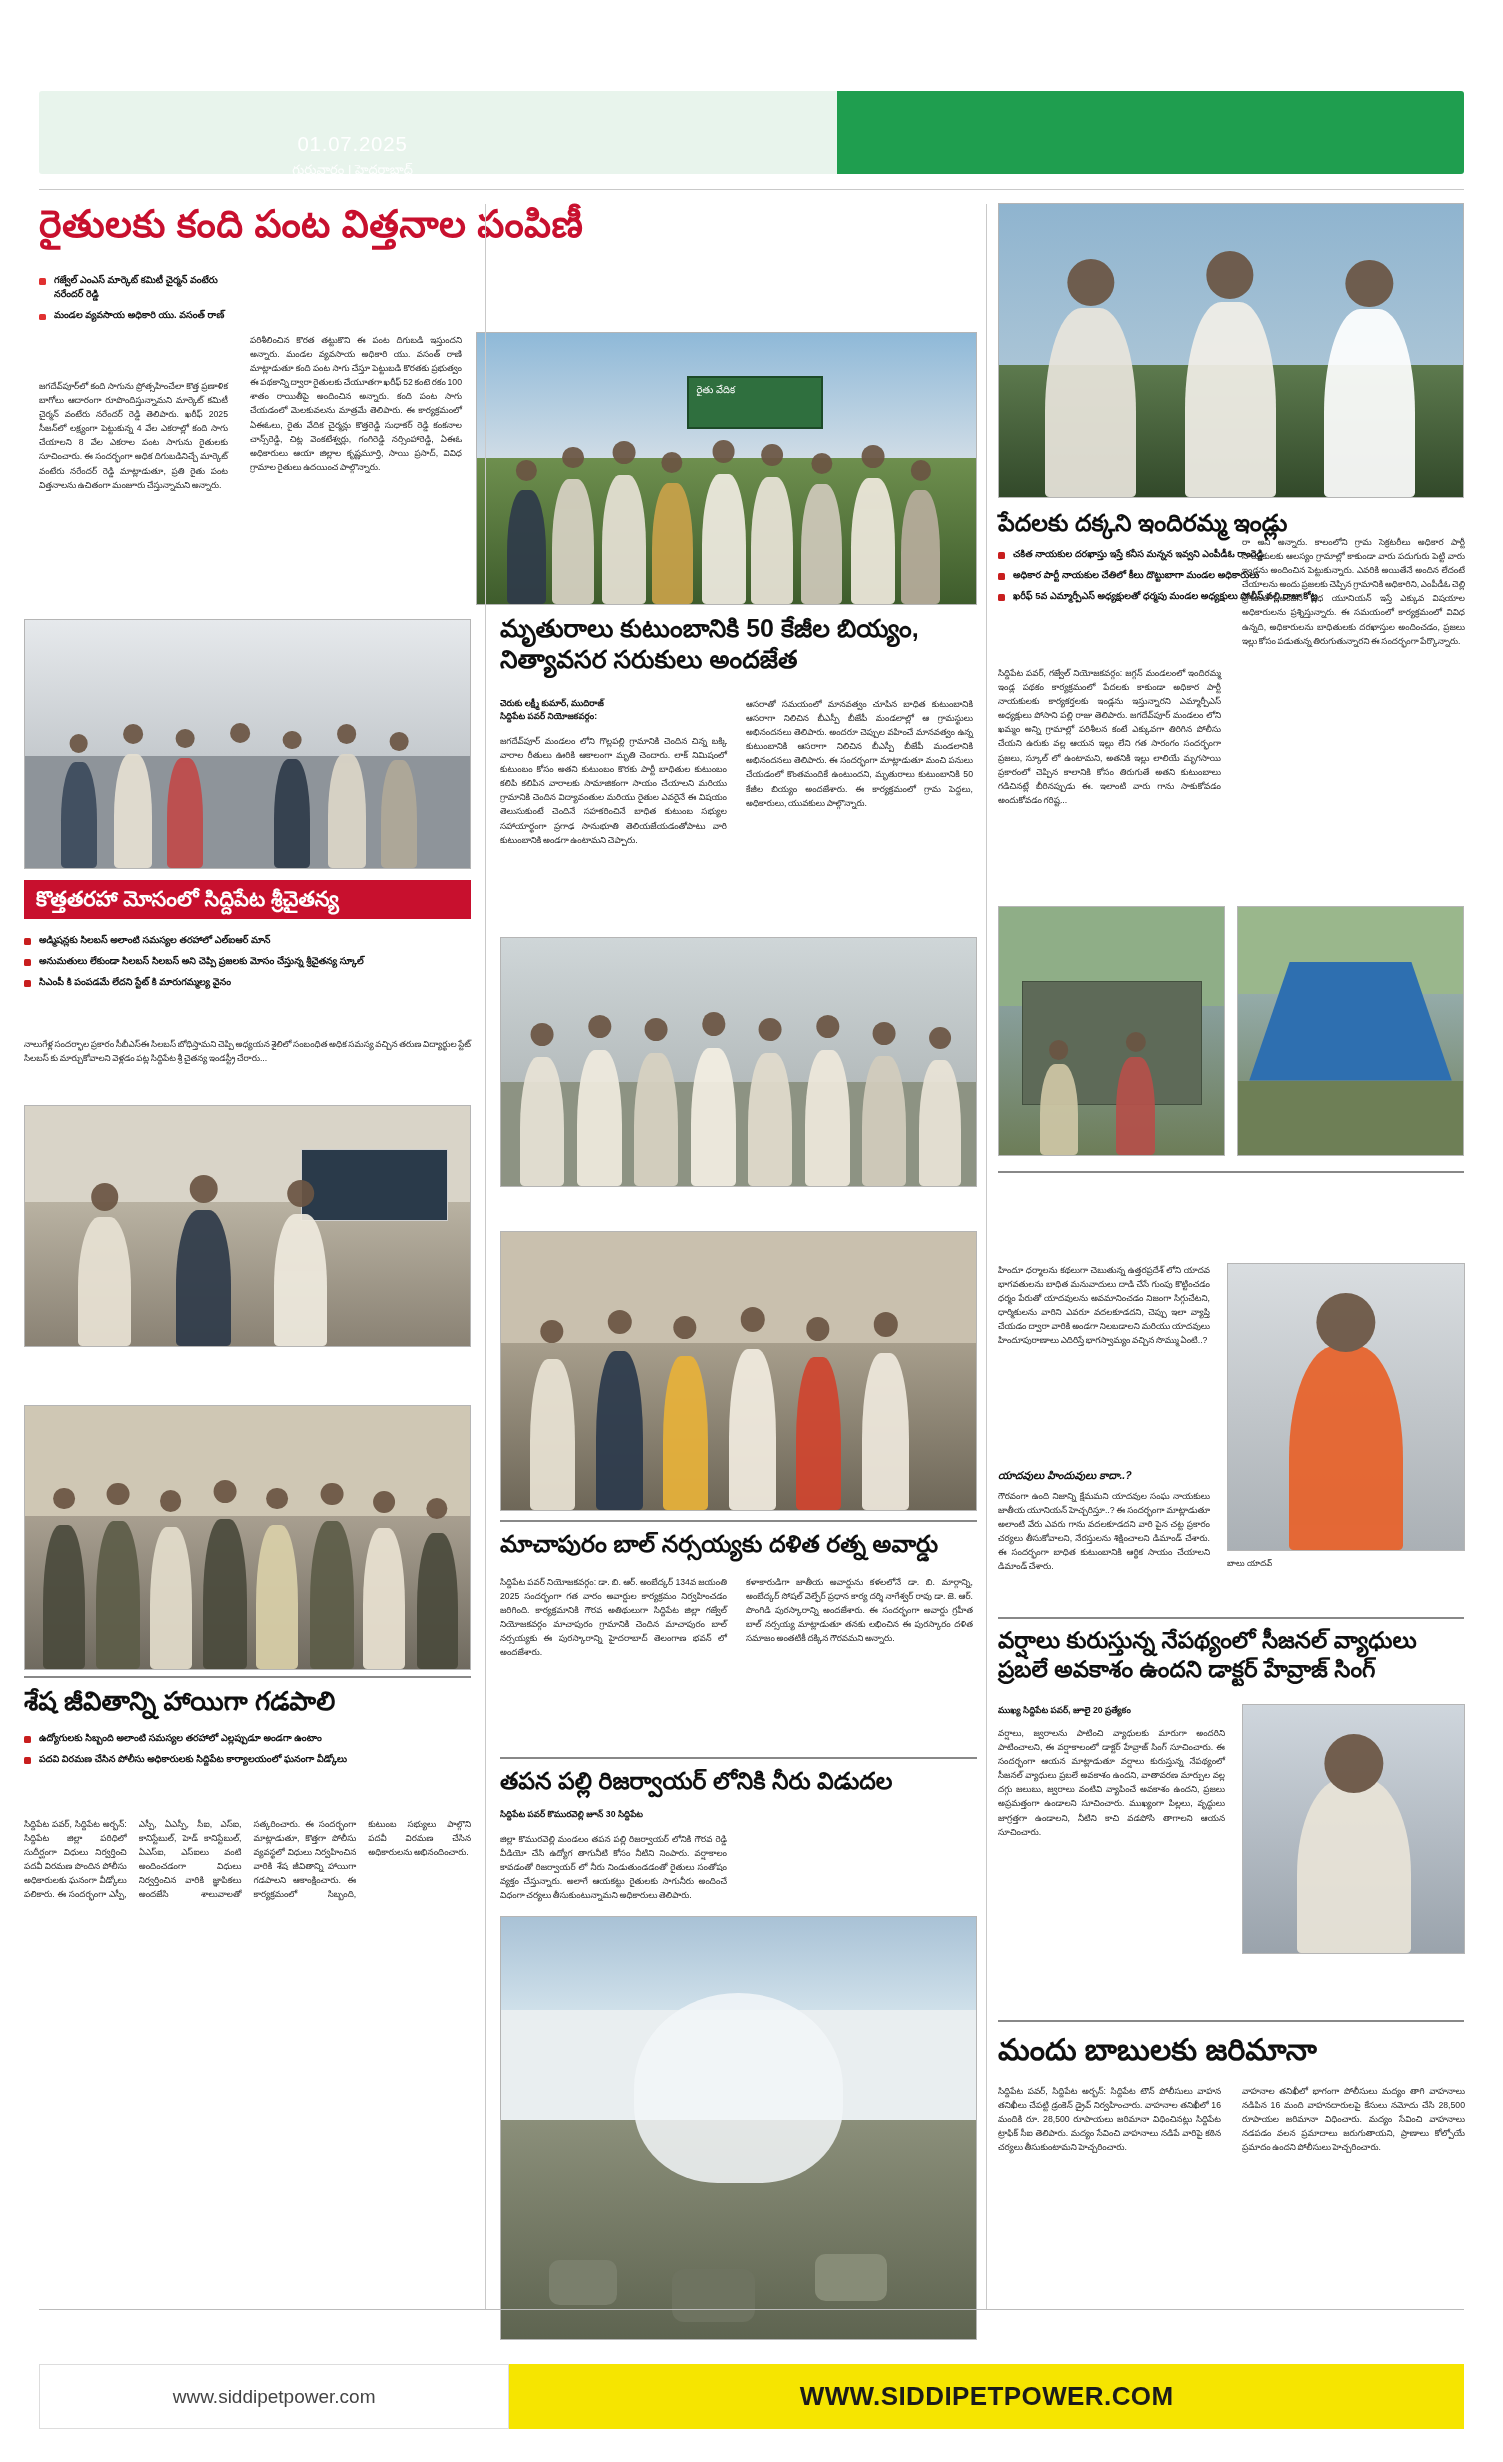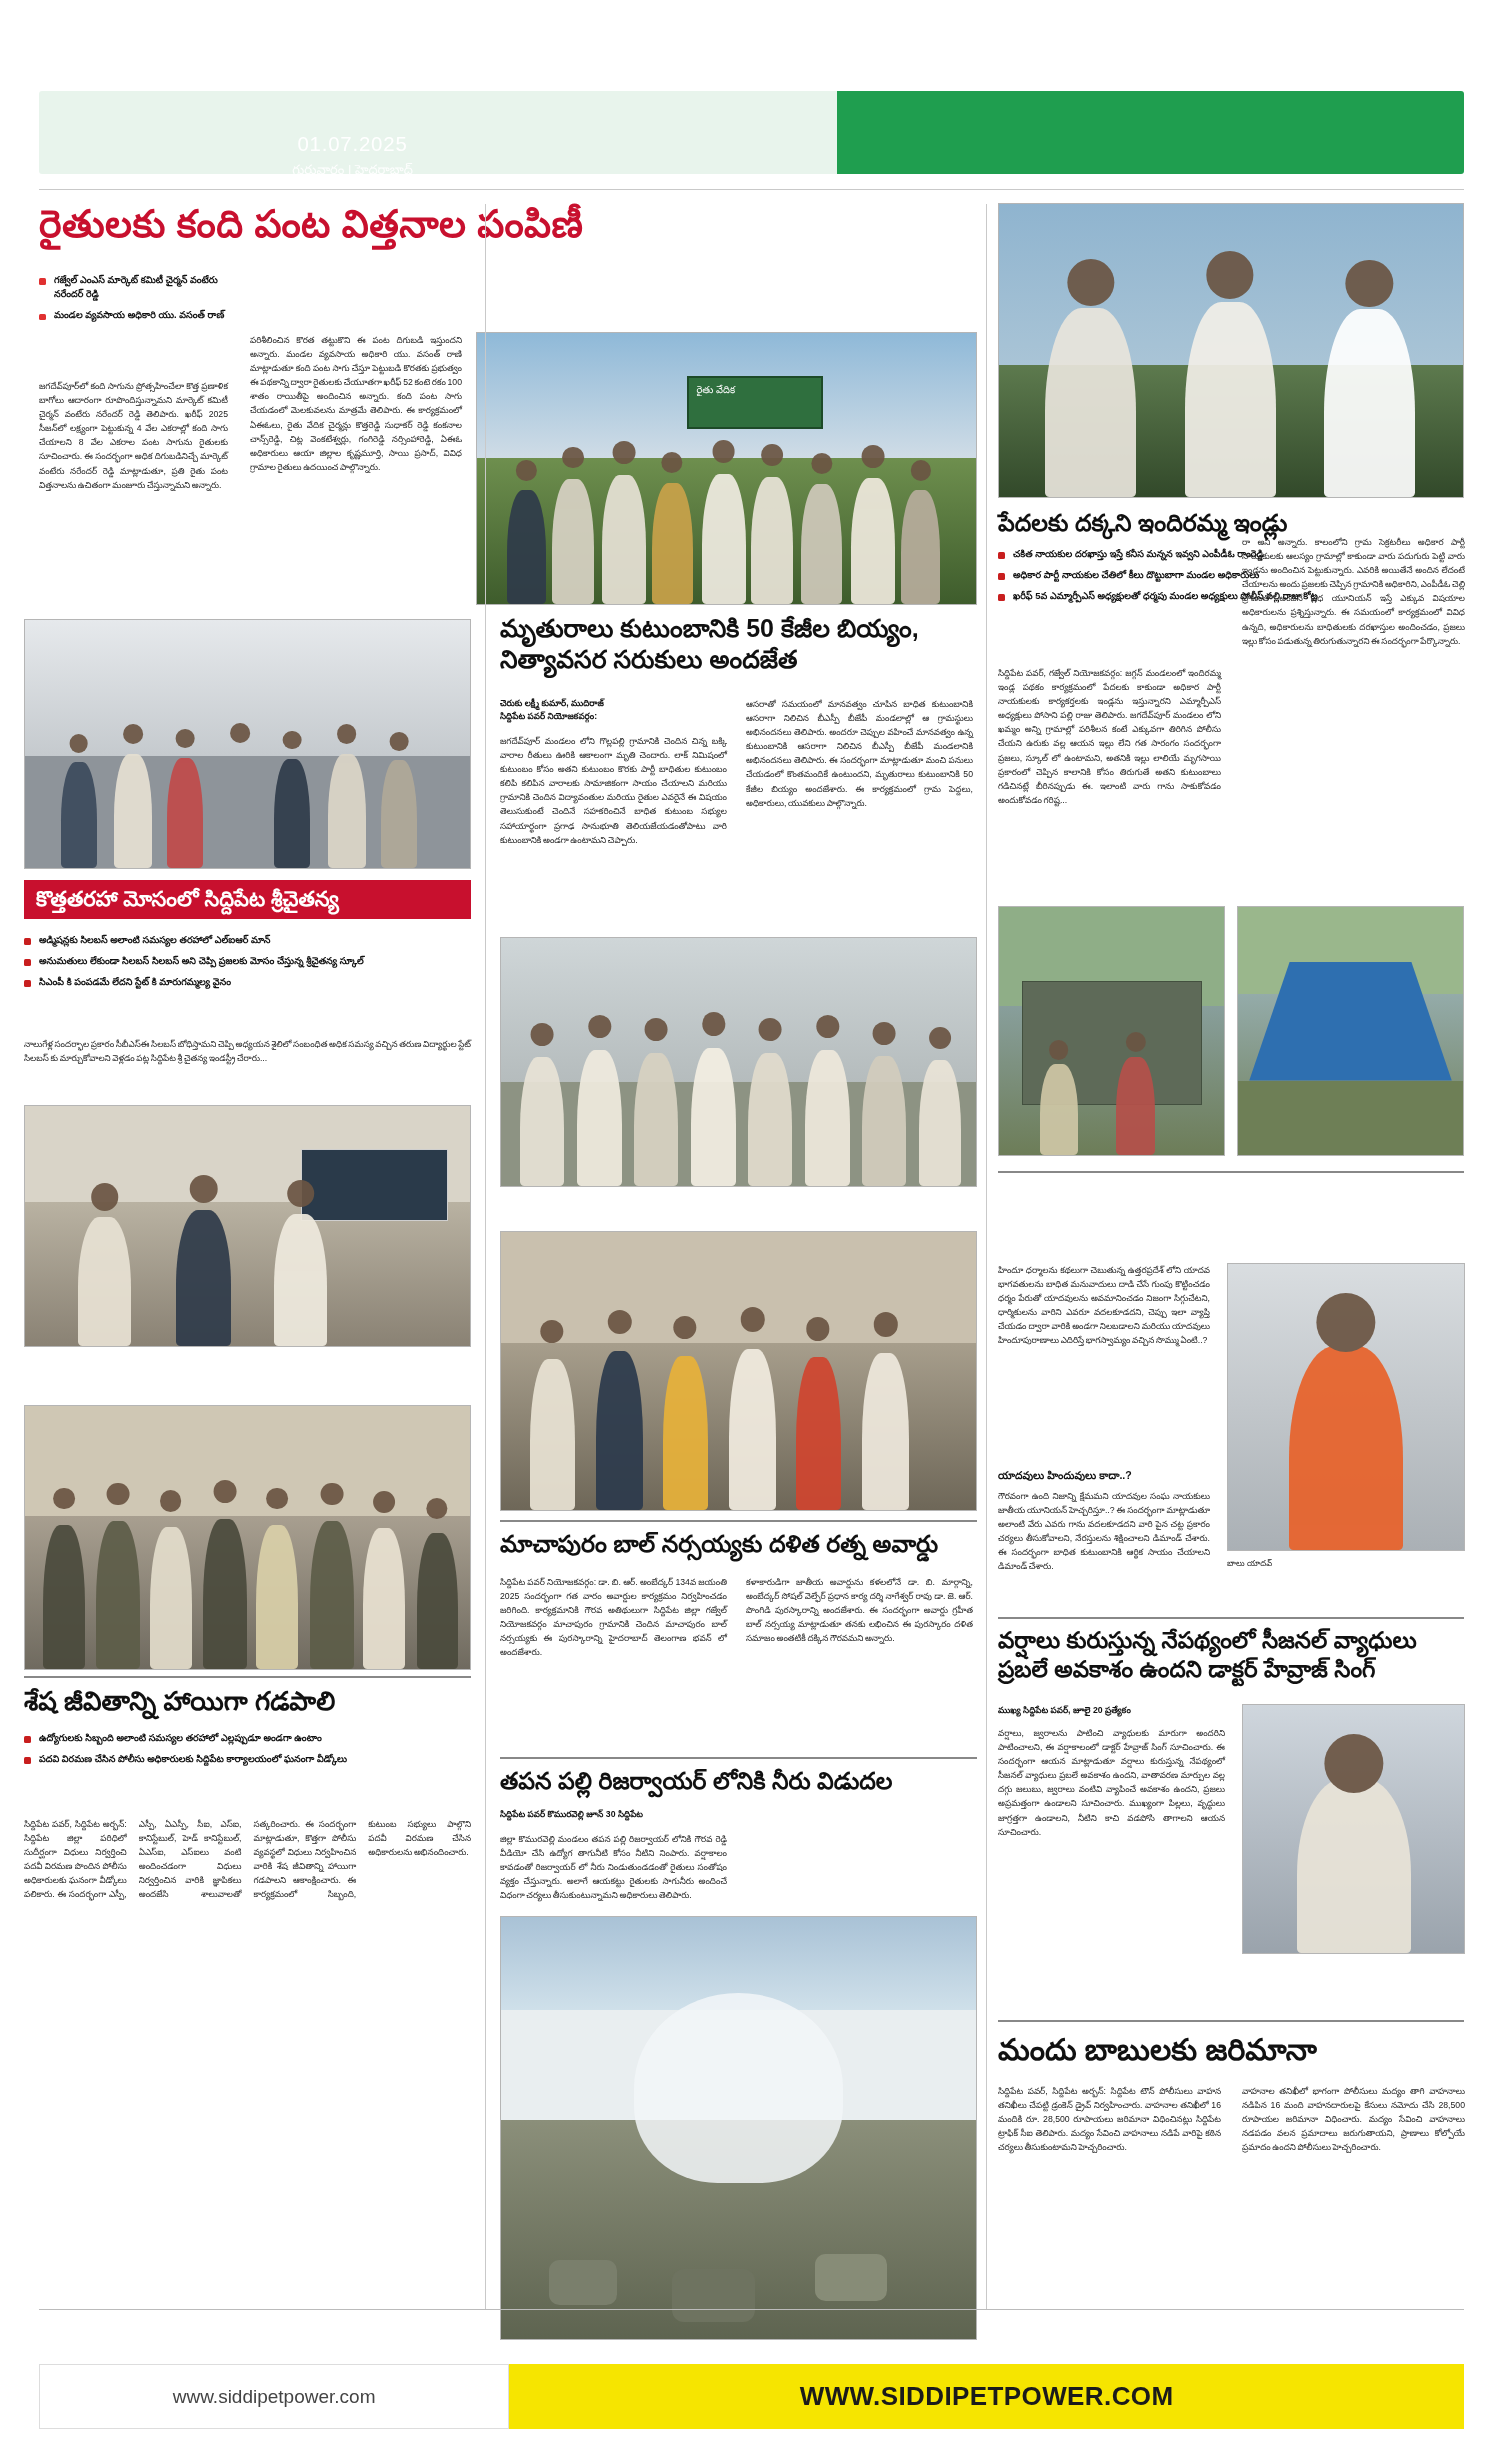--- a/index.html
+++ b/index.html
@@ -352,21 +352,21 @@
     <div style="position:absolute; left:0; bottom:0; right:0; height:52%; background:linear-gradient(180deg,#8b8f7a,#5e6450);"></div>
     <div style="position:absolute; left:28%; top:18%; width:44%; height:45%; background:#f2f6f8; border-radius:50% 50% 40% 40%; opacity:.85;"></div>
     <div style="position:absolute; left:10%; bottom:8%; width:68px; height:45px; background:#7a7f6c; border-radius:10.6px;"></div>
     <div style="position:absolute; left:36%; bottom:4%; width:83px; height:53px; background:#6e7360; border-radius:12px;"></div>
     <div style="position:absolute; left:66%; bottom:9%; width:72px; height:47px; background:#878c77; border-radius:10.6px;"></div>
   </div>
 
 
   <div class="body-te" style="position:absolute; left:998px; top:1263px; width:212px;">హిందూ ధర్మాలను కథలుగా చెబుతున్న ఉత్తరప్రదేశ్ లోని యాదవ భాగవతులను బాధిత మనువాదులు దాడి చేసే గుంపు కొట్టించడం ధర్మం పేరుతో యాదవులను అవమానించడం నిజంగా సిగ్గుచేటని, ధార్మికులను వారిని ఎవరూ వదలకూడదని, చెప్పు ఇలా వ్యాప్తి చేయడం ద్వారా వారికి అండగా నిలబడాలని మరియు యాదవులు హిందూపురాణాలు ఎదిరిస్తే భాగస్వామ్యం వచ్చిన సొమ్ము ఏంటి..?</div>
 
-  <div class="hl" style="position:absolute; left:998px; top:1469px; width:212px; font-size:10.6px;">యాదవులు హిందువులు కాదా..?</div>
+  <div class="hl" style="position:absolute; left:998px; top:1469px; width:212px; font-size:10.6px;font-style:italic;">యాదవులు హిందువులు కాదా..?</div>
 
   <div class="body-te" style="position:absolute; left:998px; top:1489px; width:212px;">గౌరవంగా ఉంది నిజాన్ని క్షేమమని యాదవుల సంఘ నాయకులు జాతీయ యూనియన్ హెచ్చరిస్తూ..? ఈ సందర్భంగా మాట్లాడుతూ అలాంటి వేరు ఎవరు గాను వదలకూడదని వారి పైన చట్ట ప్రకారం చర్యలు తీసుకోవాలని, నేరస్తులను శిక్షించాలని డిమాండ్ చేశారు. ఈ సందర్భంగా బాధిత కుటుంబానికి ఆర్థిక సాయం చేయాలని డిమాండ్ చేశారు.</div>
 
   <div class="photo" style="left:1227px; top:1263px; width:238px; height:288px; background:linear-gradient(180deg,#cdd3d8,#8e959c);">
     <div style="position:absolute; left:0; top:0; right:0; bottom:0; background:linear-gradient(180deg,#d9dde0,#aab0b5);"></div>
     <div class="sil" style="left:50%; transform:translateX(-50%); width:114px; height:204px; background:#e8622a;"></div>
   </div>
   <div style="position:absolute; left:1227px; top:1557px; width:238px; font-size:8.3px; color:#222; line-height:1.5;">
     <span>బాలు యాదవ్</span>
   </div>

